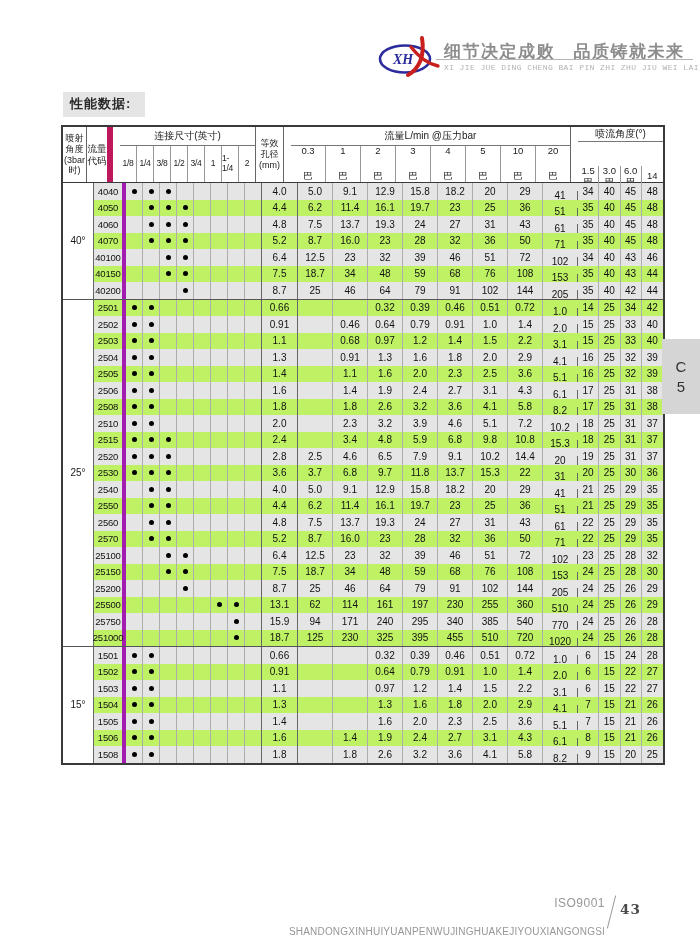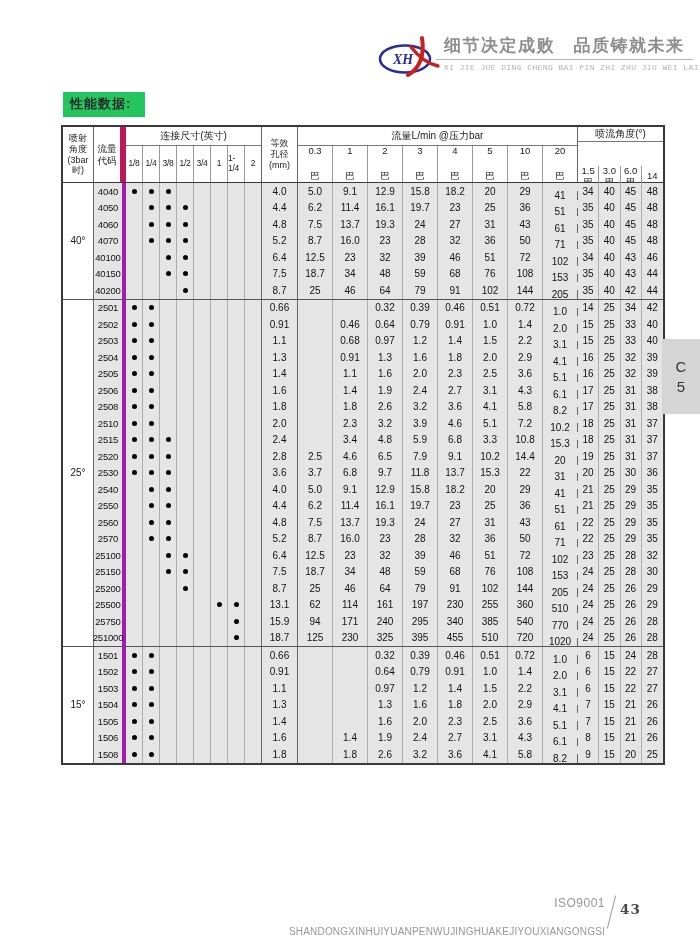--- a/index.html
+++ b/index.html
@@ -2,40 +2,40 @@
 <html><head>
 <meta charset="utf-8">
 <style>
   html,body{margin:0;padding:0;background:#fff;}
   .page{position:relative;width:700px;height:950px;background:#ffffff;overflow:hidden;
         font-family:"Liberation Sans",sans-serif;color:#1a1a1a;}
 
   
   .brand{position:absolute;left:378px;top:26px;width:318px;height:56px;}
   .logo{position:absolute;left:0;top:6px;width:64px;height:48px;}
-  .slogan{position:absolute;left:66px;top:8px;font-size:17px;font-weight:bold;
+  .slogan{position:absolute;left:66px;top:14px;font-size:17px;font-weight:bold;
           color:#8d8d8d;letter-spacing:1.5px;white-space:nowrap;}
   .brand-line{position:absolute;left:58px;top:33px;width:257px;height:1px;background:#b4b4b4;}
   .pinyin{position:absolute;left:66px;top:37px;font-size:8px;color:#b2b2b2;
           letter-spacing:0.4px;white-space:nowrap;font-family:Liberation Mono, monospace;}
 
   
-  .section-label{position:absolute;left:63px;top:92px;background:#22c55e;color:#2a2a2a;
+  .section-label{position:absolute;left:63px;top:92px;background:#e5e5e5;color:#2a2a2a;
           font-weight:bold;font-size:13px;padding:3px 14px 4px 7px;letter-spacing:1px;}
 
   
   .perf-table{position:absolute;left:61px;top:125px;width:604px;border:2px solid #3a3a3a;
           box-sizing:border-box;background:#fff;}
   .perf-table *{box-sizing:border-box;}
   .thead{display:flex;height:56px;border-bottom:1.5px solid #3a3a3a;}
   .hcell{display:flex;flex-direction:column;justify-content:center;align-items:center;
           font-size:9px;line-height:1.2;color:#1a1a1a;text-align:center;}
   .c-anglehead{width:31px;border-right:1px solid #666;}
   .c-codehead{width:32px;border-right:6px solid #be185d;font-size:9.5px;}
-  .hgroup{display:flex;flex-direction:column;}
+  .hgroup{display:flex;flex-direction:column;margin-left:7px;}
   .g-conn{width:136px;}
   .g-flow{width:280px;}
   .g-spray{width:85px;gap:24px;}
   .hgroup-title{height:19px;display:flex;align-items:center;justify-content:center;
           font-size:10px;border-bottom:1px solid #777;white-space:nowrap;}
   .g-conn .hgroup-title,.g-flow .hgroup-title{border-right:1px solid #666;}
   .hsubs{flex:1;display:flex;}
   .hsub{display:flex;flex-direction:column;align-items:center;justify-content:center;
           font-size:9.5px;line-height:1.15;border-right:1px solid #999;}
   .g-conn .hsub{width:17px;font-size:8.5px;letter-spacing:-0.3px;}
@@ -44,21 +44,21 @@
   .g-flow .hsub:last-child{border-right:1px solid #666;}
   .g-spray .hsub{width:21.25px;}
   .g-spray .hsub:last-child{border-right:none;}
   .c-aphead{width:36px;border-right:1px solid #666;}
 
   .tgroup{display:flex;border-top:1px solid #555;}
   .tgroup:first-child{border-top:none;}
   .angle-cell{width:31px;display:flex;align-items:center;justify-content:center;
           font-size:10px;color:#1a1a1a;border-right:1px solid #666;background:#fff;}
   .grows{width:569px;display:flex;flex-direction:column;}
-  .trow{display:flex;height:16.5px;background:#e5e5e5;}
+  .trow{display:flex;height:16.5px;background:#bef264;}
   .trow.shaded{background:#e5e5e5;}
   .cell{display:flex;align-items:center;justify-content:center;font-size:10px;color:#111;}
   .c-code{width:32px;border-right:4px solid #a21caf;font-size:9.5px;letter-spacing:-0.2px;}
   .c-dot{width:17px;border-right:1px solid #adadad;}
   .c-dot:nth-of-type(9){border-right:1px solid #666;}
   .dot{width:5px;height:5px;border-radius:50%;background:#000;}
   .c-ap{width:36px;border-right:1px solid #666;}
   .c-flow{width:35px;border-right:1px solid #adadad;}
   .c-flow.lastflow{border-right:1px solid #666;margin-top:8px;}
   .c-spray{width:21.25px;border-right:1px solid #adadad;}
@@ -635,21 +635,21 @@
               <div class="cell c-dot"></div>
               <div class="cell c-dot"></div>
               <div class="cell c-dot"></div>
               <div class="cell c-dot"></div>
               <div class="cell c-ap">2.4</div>
               <div class="cell c-flow"></div>
               <div class="cell c-flow">3.4</div>
               <div class="cell c-flow">4.8</div>
               <div class="cell c-flow">5.9</div>
               <div class="cell c-flow">6.8</div>
-              <div class="cell c-flow">3.3</div>
+              <div class="cell c-flow">9.8</div>
               <div class="cell c-flow">10.8</div>
               <div class="cell c-flow lastflow">15.3</div>
               <div class="cell c-spray">18</div>
               <div class="cell c-spray">25</div>
               <div class="cell c-spray">31</div>
               <div class="cell c-spray">37</div>
             </div>
             <div class="trow shaded">
               <div class="cell c-code">2520</div>
               <div class="cell c-dot">

